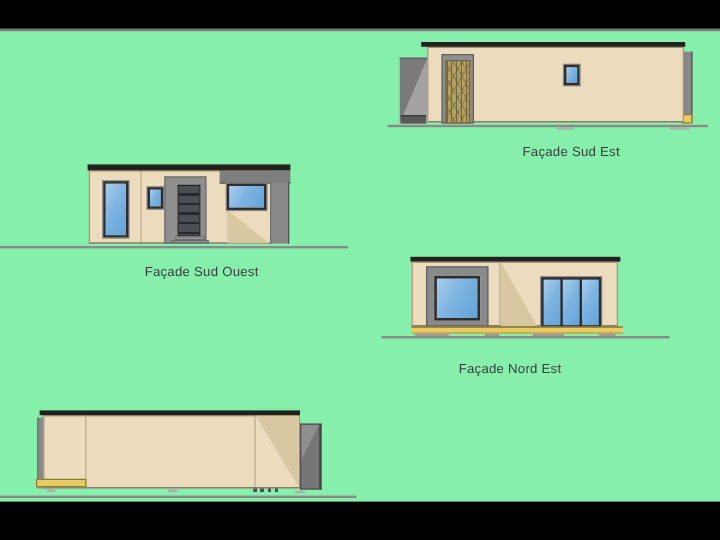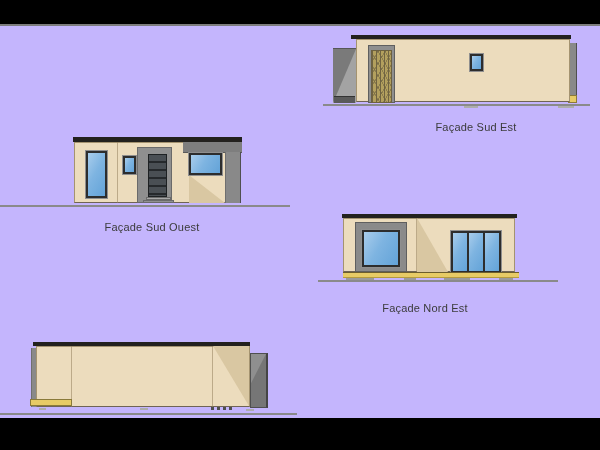--- a/index.html
+++ b/index.html
@@ -1,16 +1,16 @@
 <!DOCTYPE html>
 <html><head>
 <meta charset="utf-8">
 <style>
   html,body{margin:0;padding:0;background:#000;}
-  .canvas{position:relative;width:600px;height:450px;background:#c4b5fd;overflow:hidden;
+  .canvas{position:relative;width:600px;height:450px;background:#86efac;overflow:hidden;
           font-family:"Liberation Sans",sans-serif;}
   .abs{position:absolute;}
   
   .bar-top{left:0;top:0;width:600px;height:24px;background:#000;}
   .bar-sep{left:0;top:24px;width:600px;height:2px;background:#7d7d7d;}
   .bar-bottom{left:0;top:418px;width:600px;height:32px;background:#000;}
   
   .ground{height:2px;background:#8a8a8a;}
   .tick{height:2px;background:#adadad;}
   .roof{background:#23211e;}
@@ -96,21 +96,21 @@
 
     <div class="abs win glass" style="left:86px;top:151px;width:21px;height:47px;"></div>
     <div class="abs win glass" style="left:123px;top:156px;width:13px;height:18px;"></div>
     <div class="abs win glass" style="left:189px;top:153px;width:33px;height:22px;"></div>
 
     <div class="abs surround" style="left:137px;top:147px;width:35px;height:56px;"></div>
     <div class="abs door" style="left:148px;top:154px;width:19px;height:43px;"></div>
     <div class="abs step" style="left:146px;top:197px;width:25px;height:3px;background:#a8a8a8;"></div>
     <div class="abs step" style="left:143px;top:200px;width:31px;height:3px;background:#909090;"></div>
 
-    <div class="abs label" style="left:72px;top:221px;width:160px;">Façade Sud Ouest</div>
+    <div class="abs label" style="left:88px;top:221px;width:160px;">Façade Sud Ouest</div>
   </div>
 
   <div>
     <div class="abs ground" style="left:318px;top:280px;width:240px;"></div>
     <div class="abs dash" style="left:346px;top:278px;width:28px;"></div>
     <div class="abs dash" style="left:404px;top:278px;width:12px;"></div>
     <div class="abs dash" style="left:444px;top:278px;width:26px;"></div>
     <div class="abs dash" style="left:499px;top:278px;width:14px;"></div>
 
     <div class="abs wall" style="left:343px;top:218px;width:172px;height:54px;"></div>

